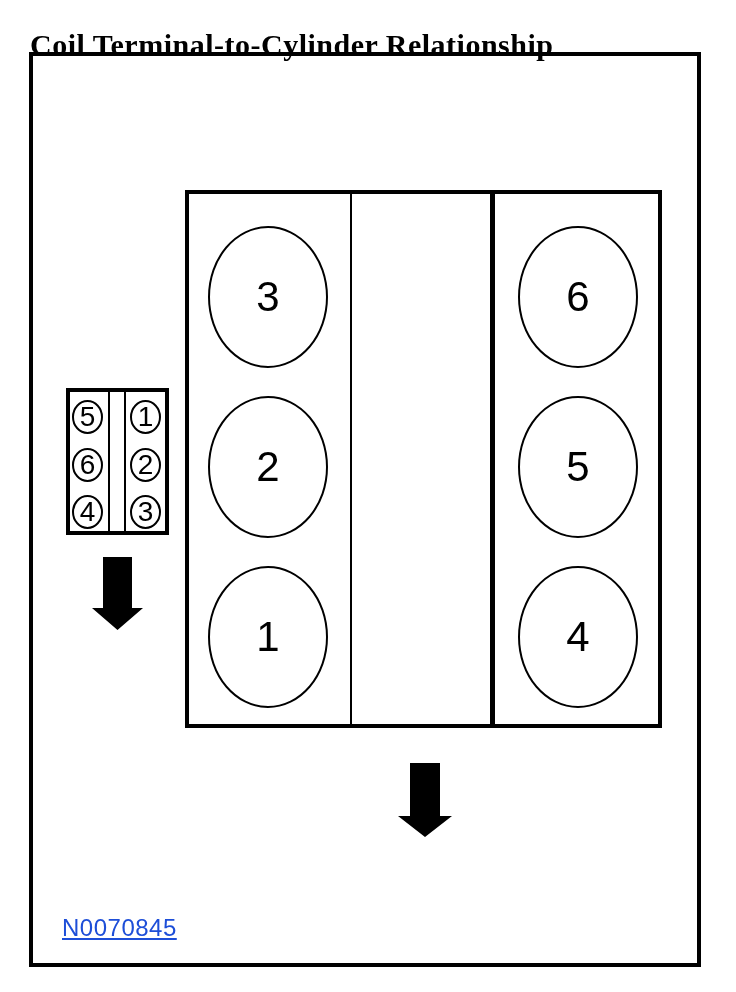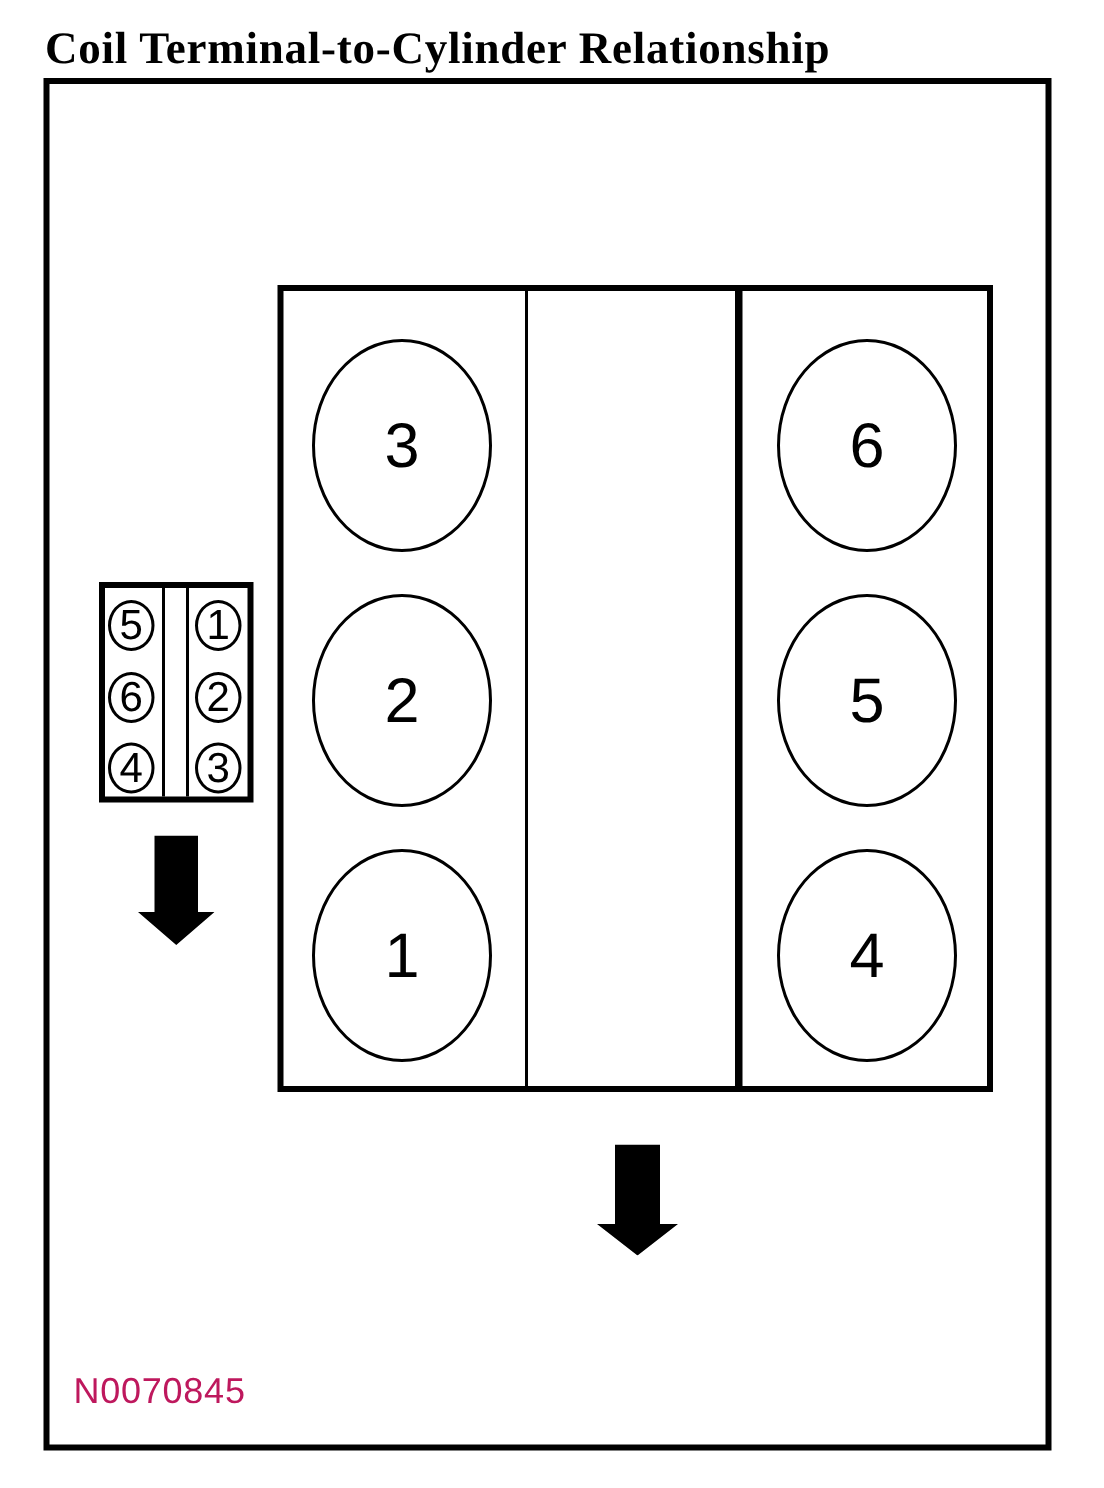--- a/index.html
+++ b/index.html
@@ -12,21 +12,21 @@
     width: 736px;
     height: 992px;
     background: #ffffff;
     color: #000000;
     font-family: "Liberation Sans", sans-serif;
     overflow: hidden;
   }
   .title {
     position: absolute;
     left: 30px;
-    top: 16px;
+    top: 28px;
     margin: 0;
     font-family: "Liberation Serif", serif;
     font-weight: bold;
     font-size: 30px;
     letter-spacing: 0.5px;
     color: #000000;
     white-space: nowrap;
   }
   .outer-box {
     position: absolute;
@@ -115,25 +115,26 @@
   .arrow {
     position: absolute;
     display: block;
   }
   .arrow polygon { fill: #000000; }
   .arrow.coil   { left: 59px;  top: 501px; }
   .arrow.engine { left: 365px; top: 707px; }
   
   .fig-number {
     position: absolute;
-    left: 16px;
+    left: 29px;
     top: 858px;
     font-size: 24px;
-    color: #be185d;
+    color: #1d4ed8;
     letter-spacing: 0.5px;
+    text-decoration: underline;
   }
 </style>
 </head>
 <body>
 
 <div class="canvas">
 
   <h1 class="title">Coil Terminal-to-Cylinder Relationship</h1>
 
   <div class="outer-box">

